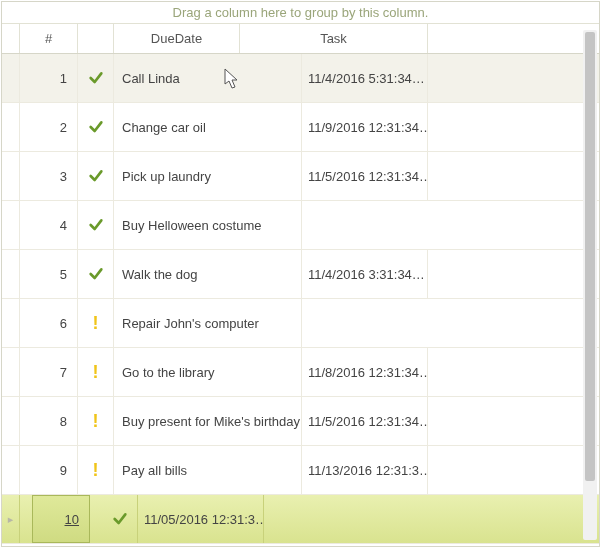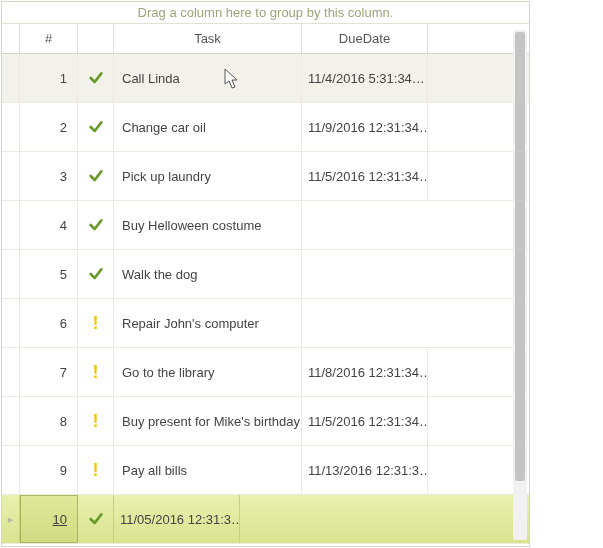--- a/index.html
+++ b/index.html
@@ -9,21 +9,21 @@
     font-size: 13px;
     color: #333;
     background: #fff;
     width: 603px;
     height: 548px;
     overflow: hidden;
     position: relative;
   }
   .grid {
     border: 1px solid #d6d6c8;
-    width: 529px;
+    width: 599px;
     height: 546px;
     margin: 1px;
     position: relative;
     display: flex;
     flex-direction: column;
   }
   .group-panel {
     height: 22px;
     line-height: 22px;
     text-align: center;
@@ -79,21 +79,21 @@
     font-size: 13px;
     white-space: nowrap;
     overflow: hidden;
   }
   .cell.col-indicator { justify-content: center; padding:0; }
   .cell.col-num { justify-content: flex-end; padding-right: 10px; }
   .cell.col-status { justify-content: center; padding:0; }
   .cell.col-task { justify-content: flex-start; padding-left: 8px; position:relative;text-align:center; }
   .cell.col-due { justify-content: flex-start; padding-left: 6px; }
   .row.sel-active .cell { border-right-color: #c8d17a; }
-  .row.sel-active .cell.col-num { border:1px solid #a9b85a; background: linear-gradient(#dfe99a, #cfdb82); margin:-1px 0;text-decoration:underline; }
+  .row.sel-active .cell.col-num { border:1px solid #a9b85a; background: linear-gradient(#dfe99a, #cfdb82); margin:-1px 12px;text-decoration:underline; }
   .indicator-tri {
     color: #b7b7a6;
     font-size: 11px;
   }
   .check-icon svg { display:block; }
   .warn-icon { color:#f0c419; font-weight:bold; font-size:18px; line-height:1; }
   .cursor {
     position:absolute;
     pointer-events:none;
   }
@@ -118,22 +118,22 @@
 </head>
 <body>
 
 <div class="grid">
   <div class="group-panel">Drag a column here to group by this column.</div>
 
   <div class="header-row">
     <div class="header-cell col-indicator"></div>
     <div class="header-cell col-num">#</div>
     <div class="header-cell col-status"></div>
+    <div class="header-cell col-due">DueDate</div>
     <div class="header-cell col-task">Task</div>
-    <div class="header-cell col-due">DueDate</div>
   </div>
 
   <div class="body">
     <div class="rows" id="rows">
         <div class="row sel-hover">
           <div class="cell col-indicator"></div>
           <div class="cell col-num">1</div>
           <div class="cell col-status">
             <span class="check-icon">
               <svg width="16" height="16" viewBox="0 0 24 24">
@@ -199,20 +199,21 @@
           <div class="cell col-status">
             <span class="check-icon">
               <svg width="16" height="16" viewBox="0 0 24 24">
                 <path fill="none" stroke="#6a9a2b" stroke-width="4" stroke-linecap="round" stroke-linejoin="round" d="M4 12 L10 18 L20 5"></path>
               </svg>
             </span>
           </div>
           <div class="cell col-task">
             <span>Walk the dog</span>
           </div>
+          <div class="cell col-due">11/4/2016 3:31:34…</div>
         </div>
         <div class="row">
           <div class="cell col-indicator"></div>
           <div class="cell col-num">6</div>
           <div class="cell col-status">
             <span class="warn-icon"><span style="color:#f0c419;font-weight:900;font-size:18px;line-height:1;">!</span></span>
           </div>
           <div class="cell col-task">
             <span>Repair John's computer</span>
           </div>

